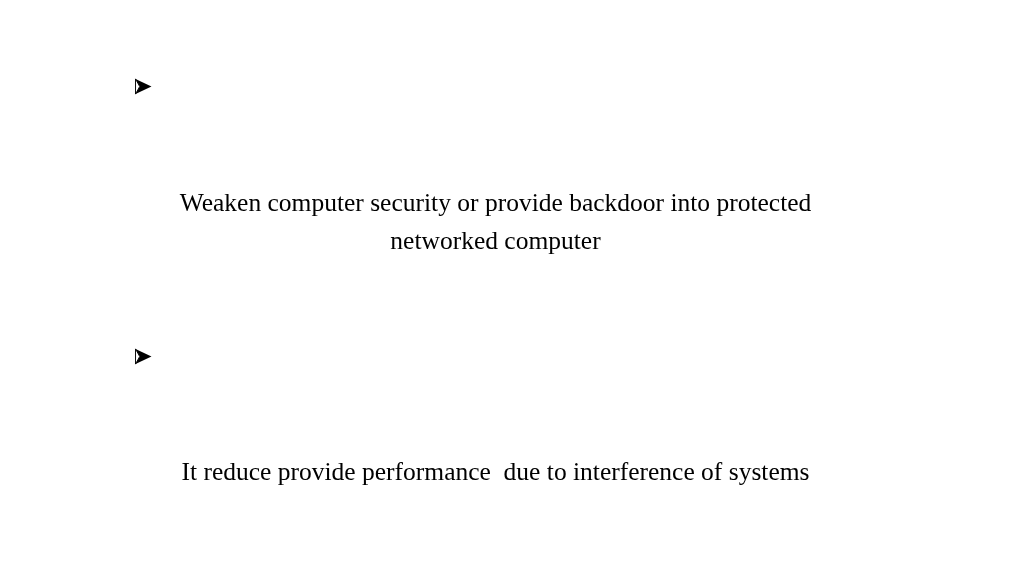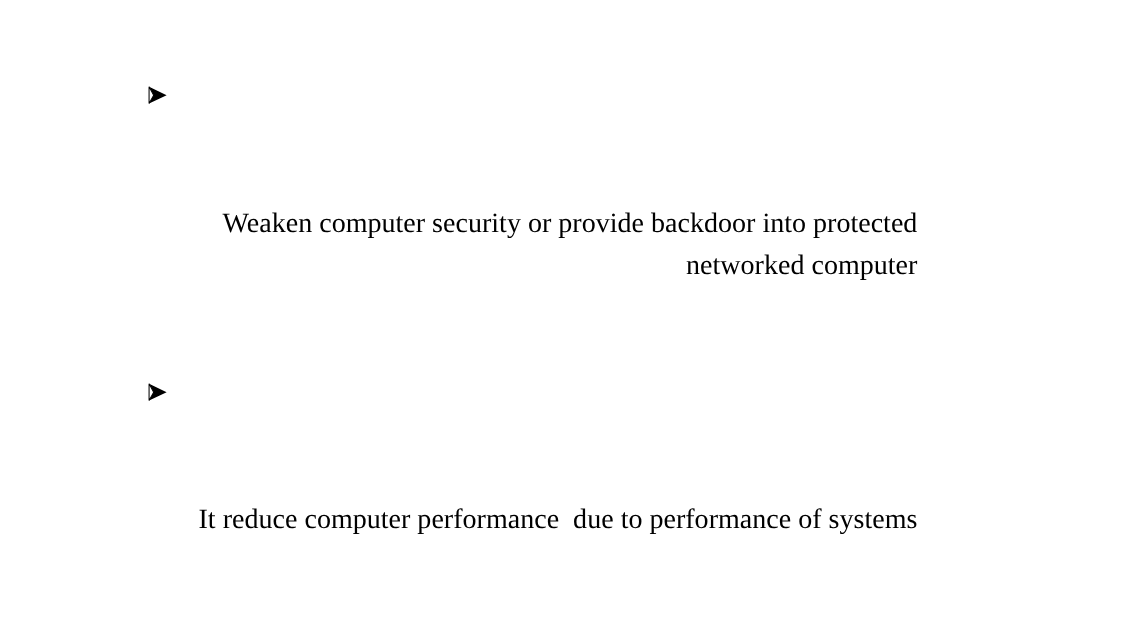--- a/index.html
+++ b/index.html
@@ -57,21 +57,21 @@
     width: 19px;
     height: 19px;
   }
 
   .bullet-text {
     display: block;
   }
 
   
   .bullet-item.no-justify {
-    text-align: right;
+    text-align: center;
   }
 </style>
 </head>
 <body>
 
 <div id="slide">
 
   <div id="bullet-list">
 
     <div class="bullet-item no-justify">
@@ -84,21 +84,21 @@
       <span class="bullet-text">Weaken computer security or provide backdoor into protected networked computer</span>
     </div>
 
     <div class="bullet-item no-justify">
       <span class="bullet-marker">
         <svg viewBox="0 0 100 100" xmlns="http://www.w3.org/2000/svg" aria-hidden="true">
           <polygon points="8,10 92,50 8,90 30,50" fill="#000000"></polygon>
           <polygon points="8,10 30,50 8,90" fill="#ffffff" stroke="#000000" stroke-width="5"></polygon>
         </svg>
       </span>
-      <span class="bullet-text">It reduce computer performance  due to performance of systems</span>
+      <span class="bullet-text">It reduce provide performance  due to interference of systems</span>
     </div>
 
     <div class="bullet-item">
       
       
     </div>
 
   </div>
 
 </div>

